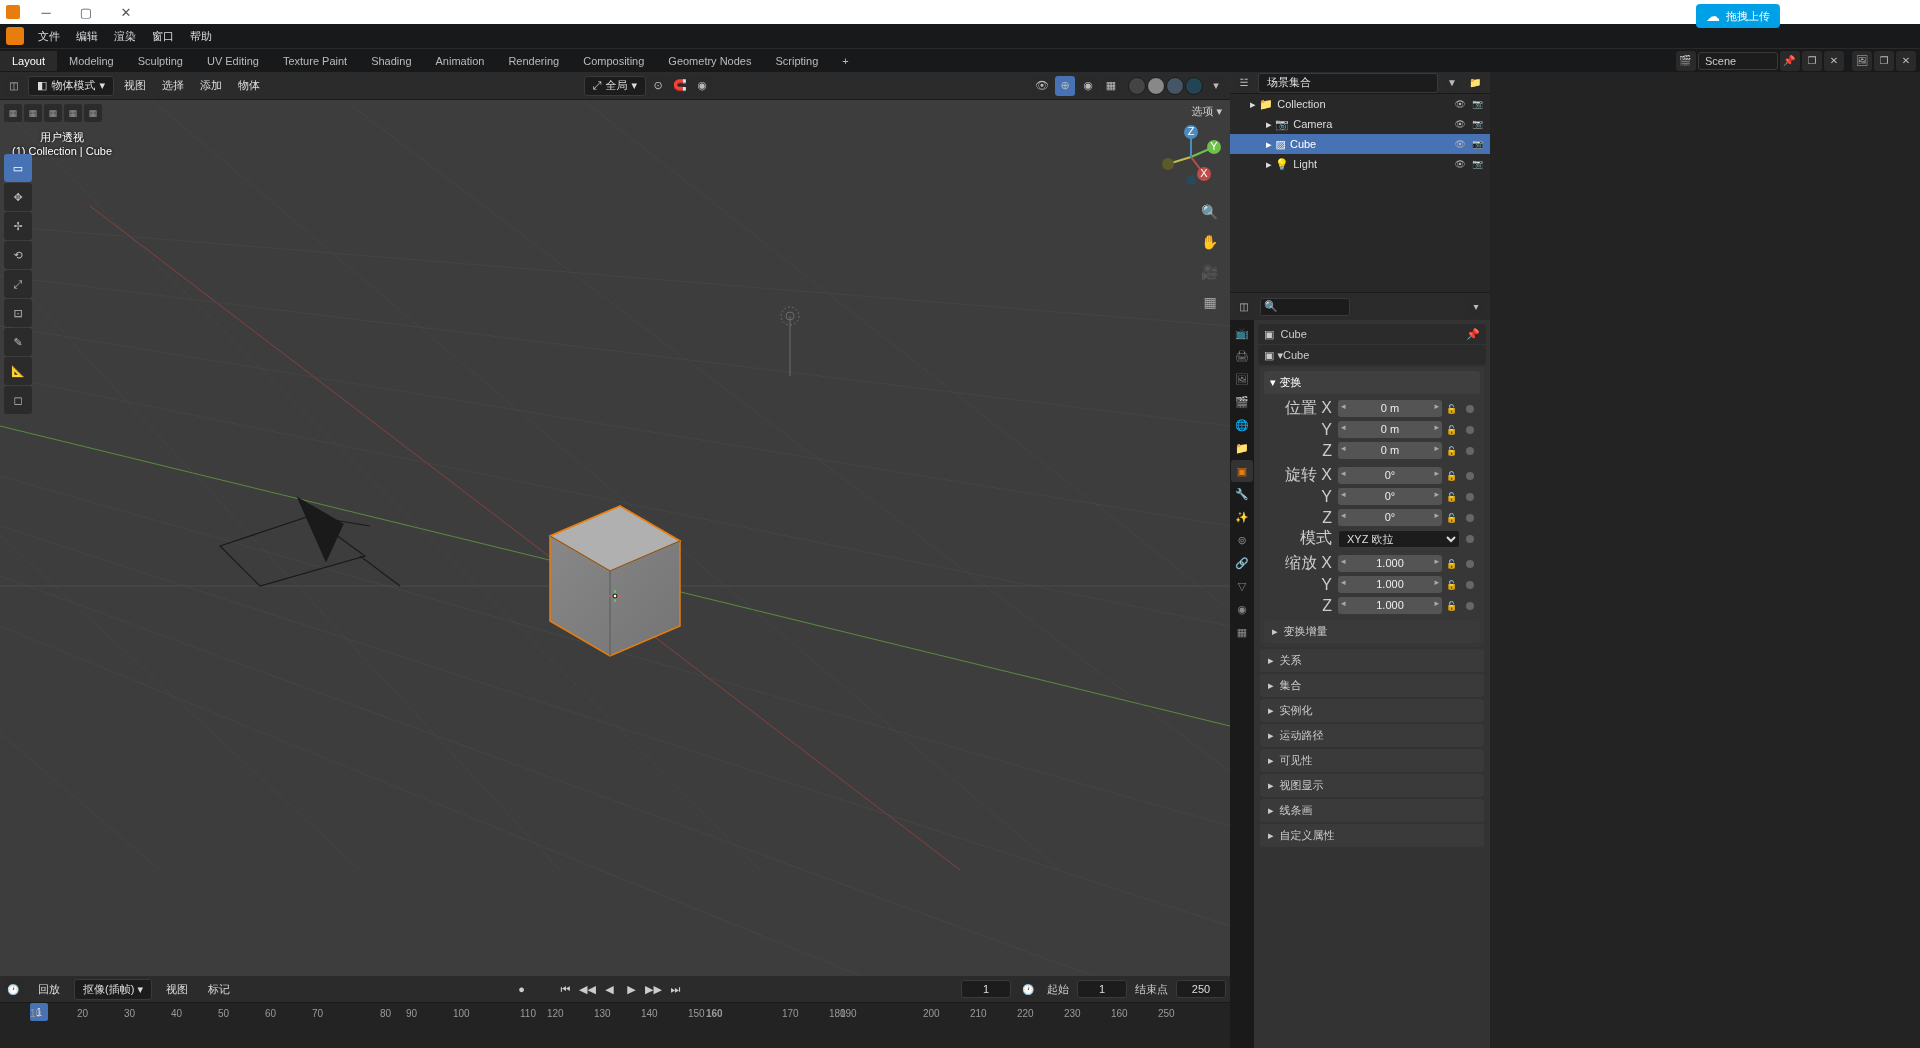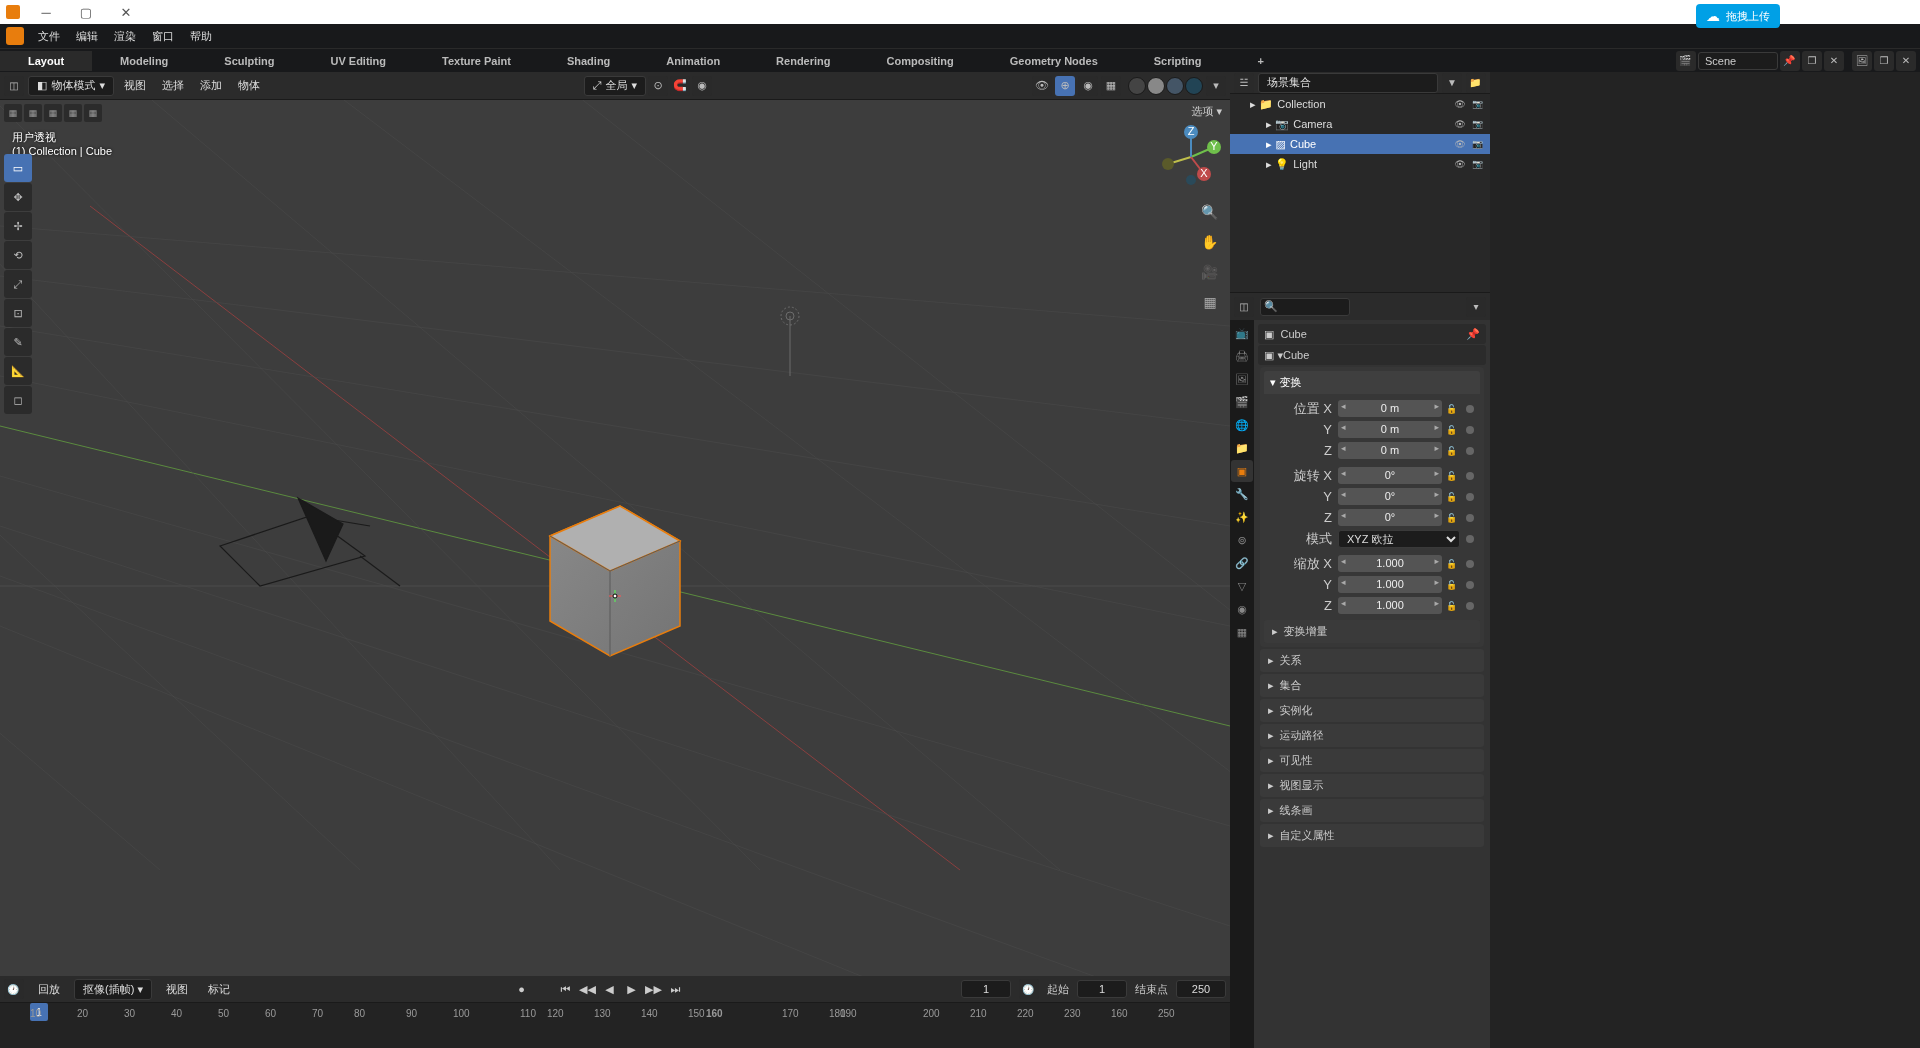--- a/index.html
+++ b/index.html
@@ -5,36 +5,36 @@
 * { margin: 0; padding: 0; box-sizing: border-box; font-family: "Segoe UI", Arial, sans-serif; font-size: 11px; user-select: none; }
 body { background: #232323; color: #ccc; overflow: hidden; width: 1920px; height: 1048px; }
 .titlebar { height: 24px; background: #fff; color: #333; display: flex; align-items: center; padding: 0 6px; }
 .titlebar .logo { width: 14px; height: 14px; background: #e87d0d; border-radius: 2px; margin-right: 6px; }
 .titlebar .title { flex: 1; }
 .titlebar .winbtn { width: 40px; height: 24px; display: flex; align-items: center; justify-content: center; font-size: 13px; color: #555; }
 .menubar { height: 24px; background: #18191b; display: flex; align-items: center; padding: 0 6px; gap: 0; }
 .menubar .blogo { width: 18px; height: 18px; background: #e87d0d; border-radius: 3px; margin-right: 6px; }
 .menubar .mitem { padding: 3px 8px; color: #ddd; }
 .workspace-tabs { height: 24px; background: #18191b; display: flex; align-items: center; border-top: 1px solid #2a2a2a; }
-.workspace-tabs .wtab { padding: 4px 28px; color: #bbb; font-weight: bold; }
+.workspace-tabs .wtab { padding: 4px 12px; color: #bbb; }
 .workspace-tabs .wtab.active { background: #2a2a2a; color: #fff; }
 .workspace-tabs .sceneinput { margin-left: auto; display: flex; align-items: center; gap: 2px; margin-right: 4px;}
 .workspace-tabs .sceneinput input { background: #1c1c1c; border: 1px solid #3a3a3a; color: #ccc; padding: 2px 6px; width: 80px; height: 18px; border-radius: 3px;}
 .iconbtn { width: 20px; height: 20px; background: #2a2a2a; border-radius: 3px; display: flex; align-items: center; justify-content: center; color: #bbb; font-size: 10px;}
 .main { display: flex; height: 976px; }
 .left { width: 1230px; display: flex; flex-direction: column; position: relative; }
 .right { width: 260px; display: flex; flex-direction: column; }
 .header3d { height: 28px; background: #2b2b2b; display: flex; align-items: center; padding: 0 4px; gap: 4px; border-bottom: 1px solid #1a1a1a; }
 .header3d .dropdown { background: #1c1c1c; border: 1px solid #3a3a3a; padding: 2px 8px; border-radius: 3px; color: #ddd; height: 20px; display: flex; align-items: center; gap: 4px;}
 .header3d .txtitem { padding: 2px 6px; color: #ddd; }
 .viewport { flex: 1; background: #3d3d3d; position: relative; overflow: hidden; }
 .viewport-overlay { position: absolute; top: 4px; left: 4px; }
 .overlay-icons { display: flex; gap: 2px; margin-bottom: 4px;}
 .overlay-icons .ic { width: 18px; height: 18px; background: #2b2b2b; border-radius: 2px; display:flex; align-items:center; justify-content:center; font-size:9px; color:#999;}
-.vp-info { color: #fff; padding: 4px 8px; text-shadow: 0 0 3px #000; font-size: 11px; }
+.vp-info { color: #fff; padding: 4px 8px; text-shadow: 0 0 3px #000; font-size: 11px; text-align: center; }
 .toolbar { position: absolute; left: 4px; top: 54px; width: 28px; display: flex; flex-direction: column; gap: 1px; }
 .toolbar .tbtn { width: 28px; height: 28px; background: #2b2b2b; border-radius: 3px; display:flex; align-items:center; justify-content:center; color:#bbb;}
 .toolbar .tbtn.active { background: #4772b3; color:#fff;}
 .grid-svg { position: absolute; top:0; left:0; width:100%; height:100%; }
 .right-icons { position:absolute; right: 8px; top: 8px; display:flex; flex-direction:column; gap:6px; align-items:center;}
 .right-icons .ric { width:24px; height:24px; display:flex; align-items:center; justify-content:center; color:#aaa; font-size:14px;}
 .overlay-dropdown { position:absolute; right:8px; top:4px; }
 .header-right-icons { margin-left:auto; display:flex; align-items:center; gap:2px;}
 .hr-icon { width:20px; height:20px; background:#2a2a2a; border-radius:3px; display:flex; align-items:center; justify-content:center; color:#bbb;}
 .shading-balls { display:flex; gap:1px; margin-left:4px;}
@@ -60,21 +60,21 @@
 .props-body { flex:1; background:#333333; display:flex;}
 .props-tabs { width:24px; background:#1a1a1a; display:flex; flex-direction:column; gap:1px; padding-top:2px;}
 .props-tabs .ptab { width:22px; height:22px; display:flex; align-items:center; justify-content:center; color:#888; border-radius:3px; margin-left:1px;}
 .props-tabs .ptab.active { background:#333333; color:#e87d0d;}
 .props-content { flex:1; background:#333333; padding:0; overflow:auto;}
 .props-panel { padding:4px 4px;}
 .pc-row { height:20px; background:#2b2b2b; margin-bottom:1px; display:flex; align-items:center; padding:0 6px; border-radius:3px;}
 .pc-sub { background:#373737; margin:2px; border-radius:4px; padding:4px;}
 .pc-subhead { display:flex; align-items:center; gap:4px; padding:4px 6px; color:#fff; background:#3f3f3f; border-radius:3px 3px 0 0;}
 .prop-line { display:flex; align-items:center; height:21px; gap:2px;}
-.prop-line .lbl { width:70px; text-align:right; padding-right:4px; color:#ccc; font-size:13px;}
+.prop-line .lbl { width:70px; text-align:right; padding-right:4px; color:#ccc; font-size:16px;}
 .prop-line .val { flex:1; background:#545454; border-radius:3px; padding:2px 6px; text-align:center; color:#eee; height:17px; position:relative;}
 .prop-line .val .arrow-l{ position:absolute; left:3px; top:1px; color:#aaa; font-size:9px;}
 .prop-line .val .arrow-r{ position:absolute; right:3px; top:1px; color:#aaa; font-size:9px;}
 .prop-line .lock { width:16px; height:16px; display:flex; align-items:center; justify-content:center; color:#aaa; font-size:9px;}
 .prop-line .dot { width:8px; height:8px; border-radius:50%; background:#666; margin:0 4px;}
 .panel-collapsed { background:#3a3a3a; margin:2px; border-radius:3px; padding:4px 8px; display:flex; align-items:center; gap:6px;}
 .cloud-btn { position:absolute; right:140px; top:4px; background:#00a0e6; color:#fff; padding:4px 10px; border-radius:4px; display:flex; align-items:center; gap:6px; z-index:100; font-size:12px;}
 .cloud-btn .cicon{ font-size:14px;}
 .navgizmo{ position:absolute; right:4px; top:22px; width:70px; height:70px;}
 select.dropdown-native { background:#1c1c1c; border:1px solid #3a3a3a; color:#ddd; padding:1px 4px; border-radius:3px; height:18px; font-size:11px;}
@@ -294,21 +294,21 @@
     </div>
     <div class="timeline-ruler">
       <div class="playhead">1</div>
     <div class="ruler-tick" style="left: 30px;">10</div>
         <div class="ruler-tick" style="left: 77px;">20</div>
         <div class="ruler-tick" style="left: 124px; text-align: center;">30</div>
         <div class="ruler-tick" style="left: 171px;">40</div>
         <div class="ruler-tick" style="left: 218px;">50</div>
         <div class="ruler-tick" style="left: 265px;">60</div>
         <div class="ruler-tick" style="left: 312px;">70</div>
-        <div class="ruler-tick" style="left: 354px;">80</div>
+        <div class="ruler-tick" style="left: 380px;">80</div>
         <div class="ruler-tick" style="left: 406px;">90</div>
         <div class="ruler-tick" style="left: 453px;">100</div>
         <div class="ruler-tick" style="left: 500px; margin-left: 20px;">110</div>
         <div class="ruler-tick" style="left: 547px;">120</div>
         <div class="ruler-tick" style="left: 594px;">130</div>
         <div class="ruler-tick" style="left: 641px;">140</div>
         <div class="ruler-tick" style="left: 688px;">150</div>
         <div class="ruler-tick" style="left: 706px; font-weight: bold;">160</div>
         <div class="ruler-tick" style="left: 782px;">170</div>
         <div class="ruler-tick" style="left: 829px;">180</div>

